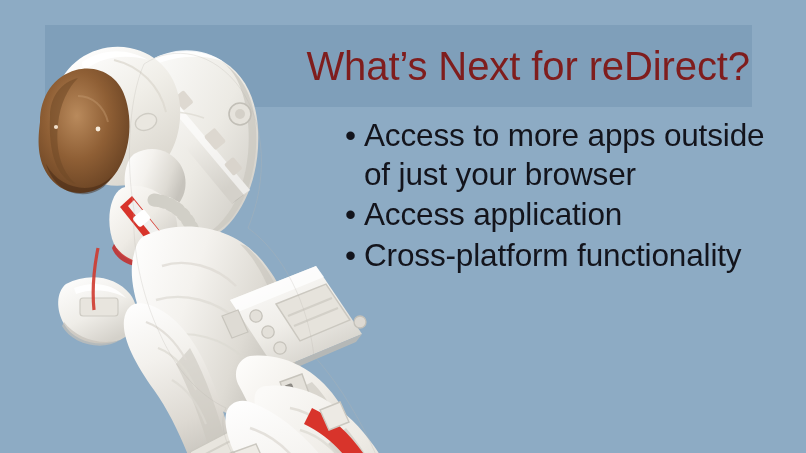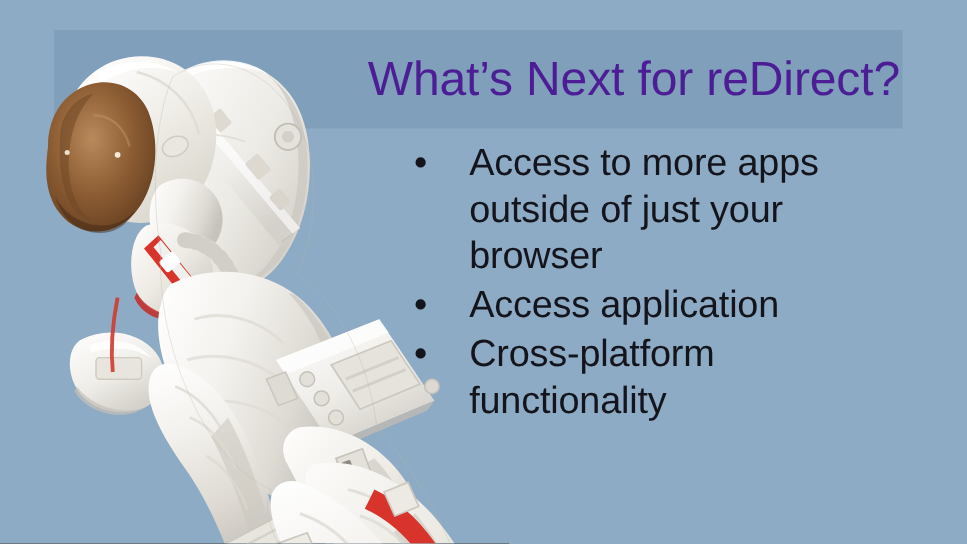--- a/index.html
+++ b/index.html
@@ -40,21 +40,21 @@
     display: flex;
     align-items: center;
     justify-content: flex-end;
     box-sizing: border-box;
     padding-right: 2px;
   }
   #title-text {
     font-size: 40px;
     line-height: 1.05;
     font-weight: 400;
-    color: #4c1d95;
+    color: #7f1d1d;
     letter-spacing: -0.1px;
     white-space: nowrap;
   }
 
   
   #body {
     position: absolute;
     left: 345px;
     top: 116px;
     width: 420px;
@@ -72,21 +72,20 @@
     flex: 0 0 auto;
     width: 19px;
     font-size: 31.5px;
     line-height: 1.23;
     text-align: left;
     color: #13141c;
   }
   .bullet-text {
     flex: 1 1 auto;
     letter-spacing: -0.15px;
-    margin-left: 27px;
   }
 
   
   #astronaut {
     position: absolute;
     left: -6px;
     top: 4px;
     width: 420px;
     height: 452px;
     z-index: 4;

